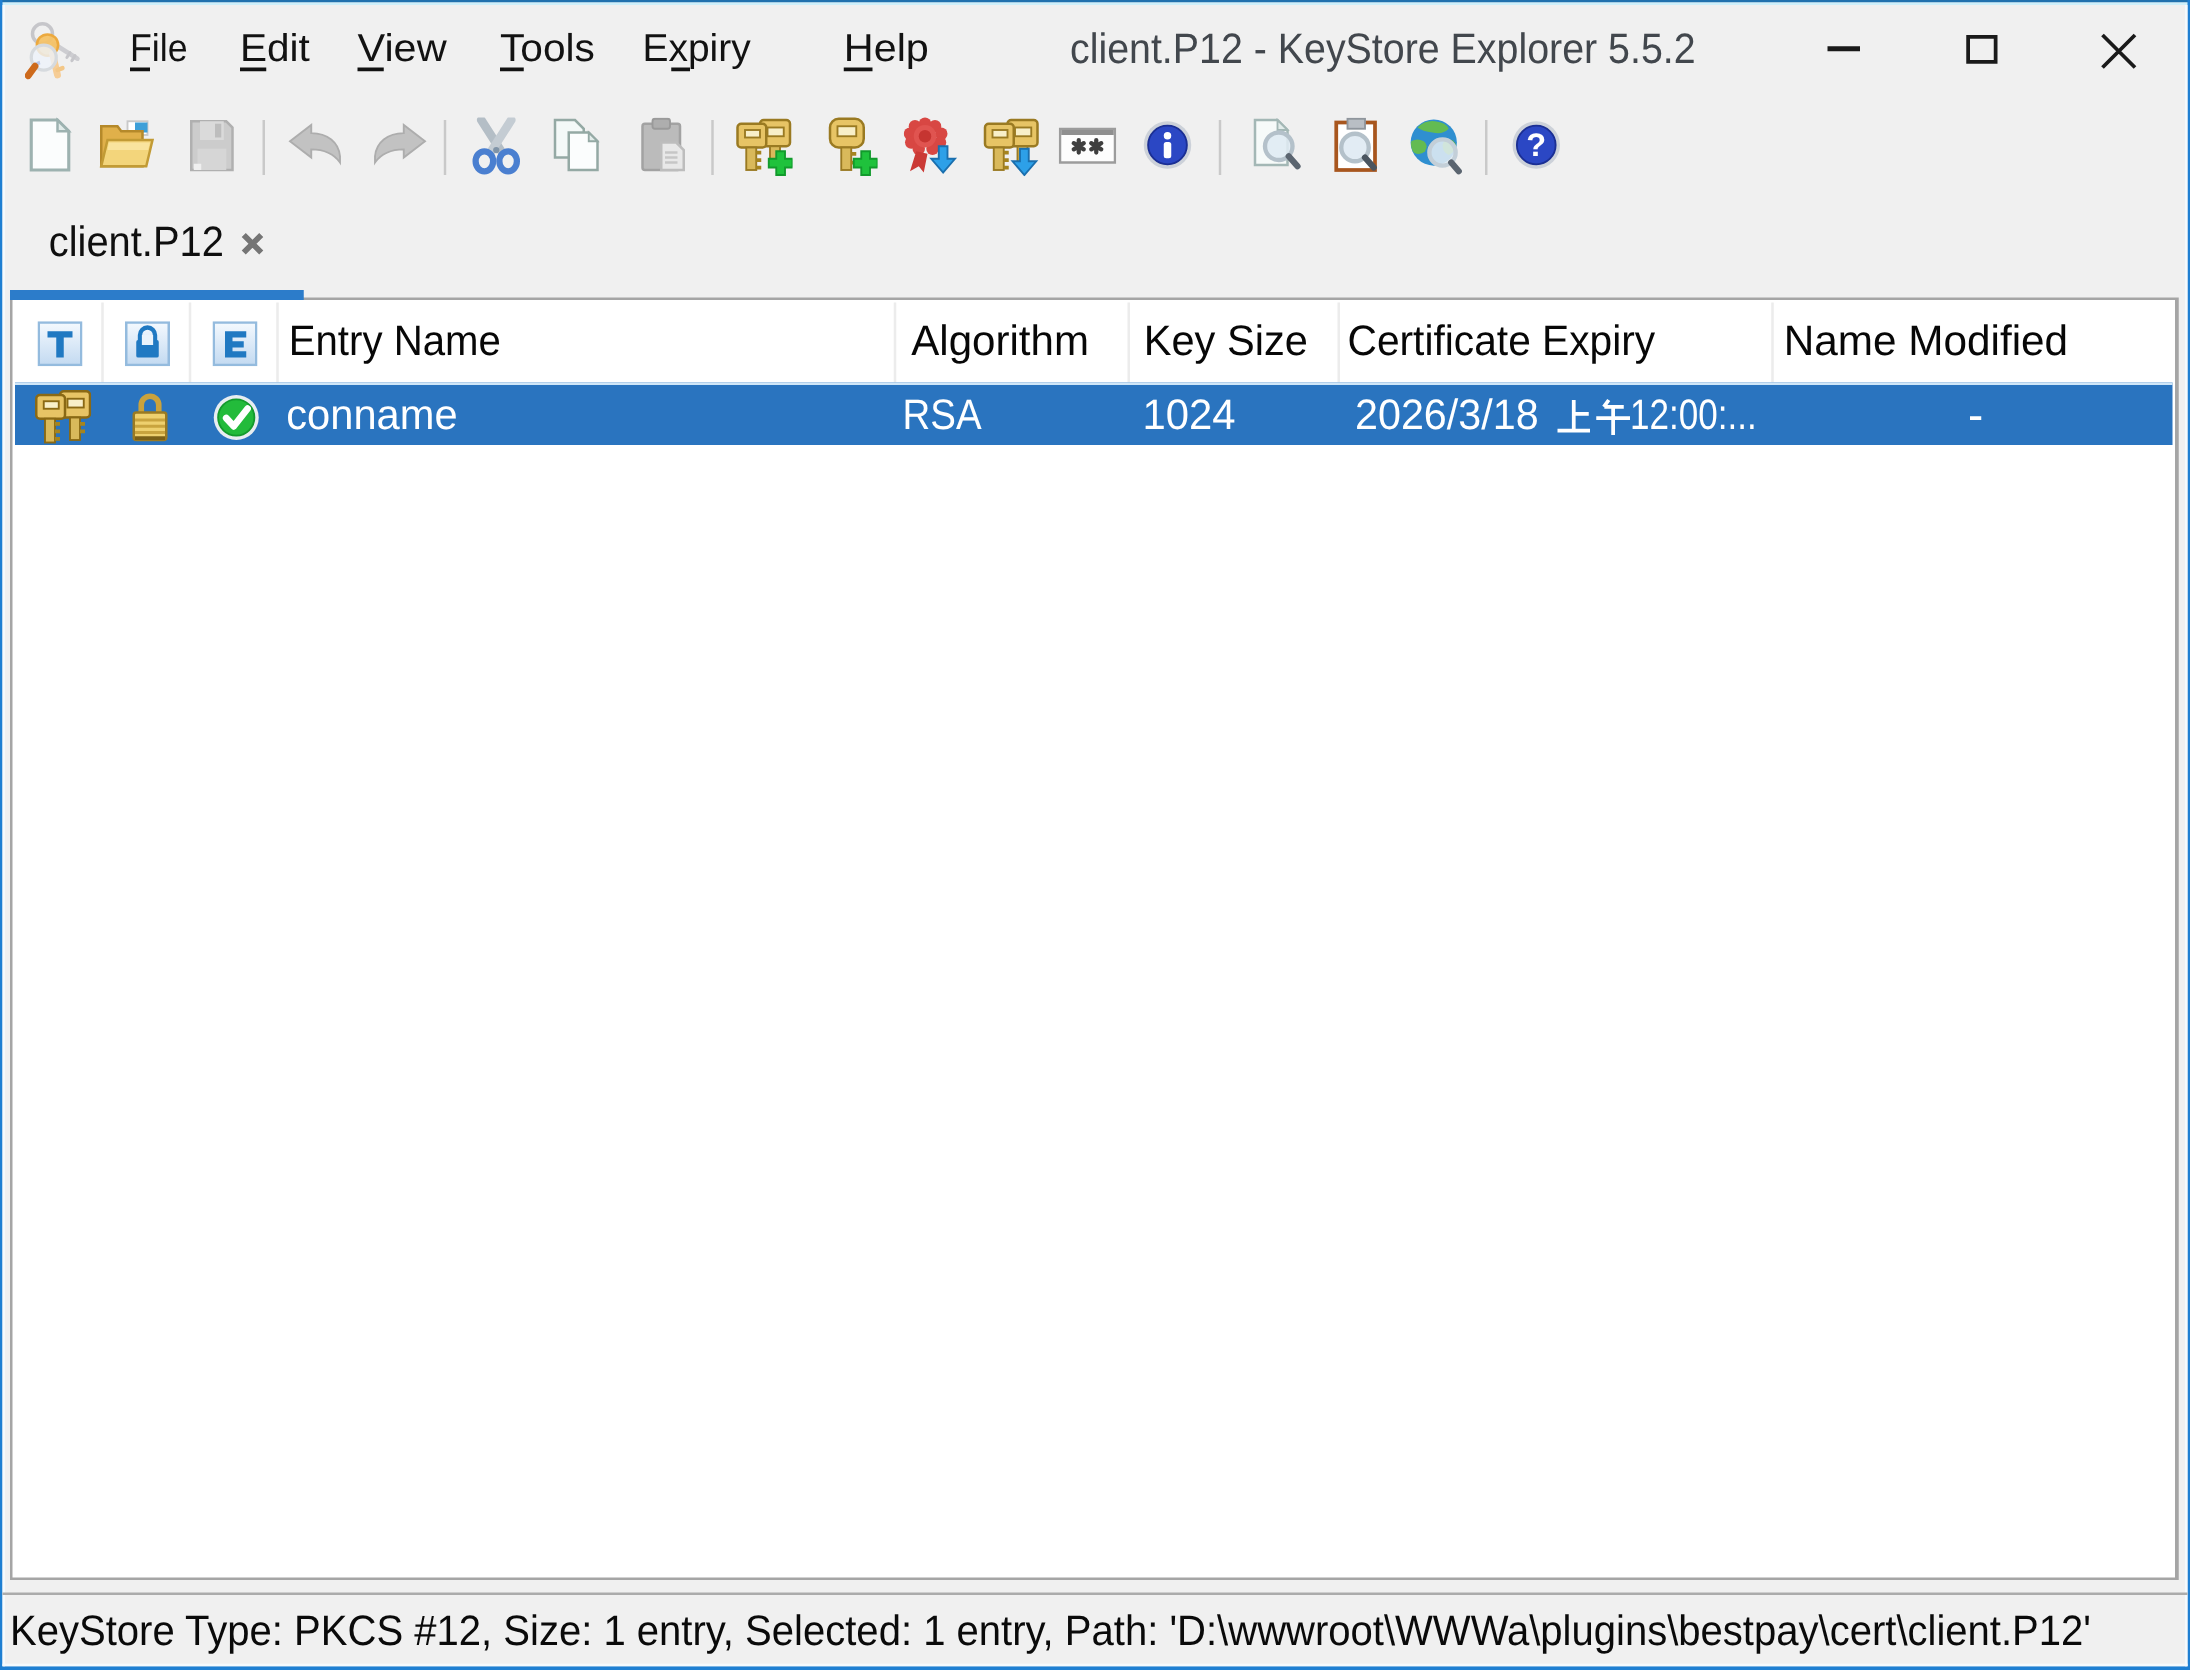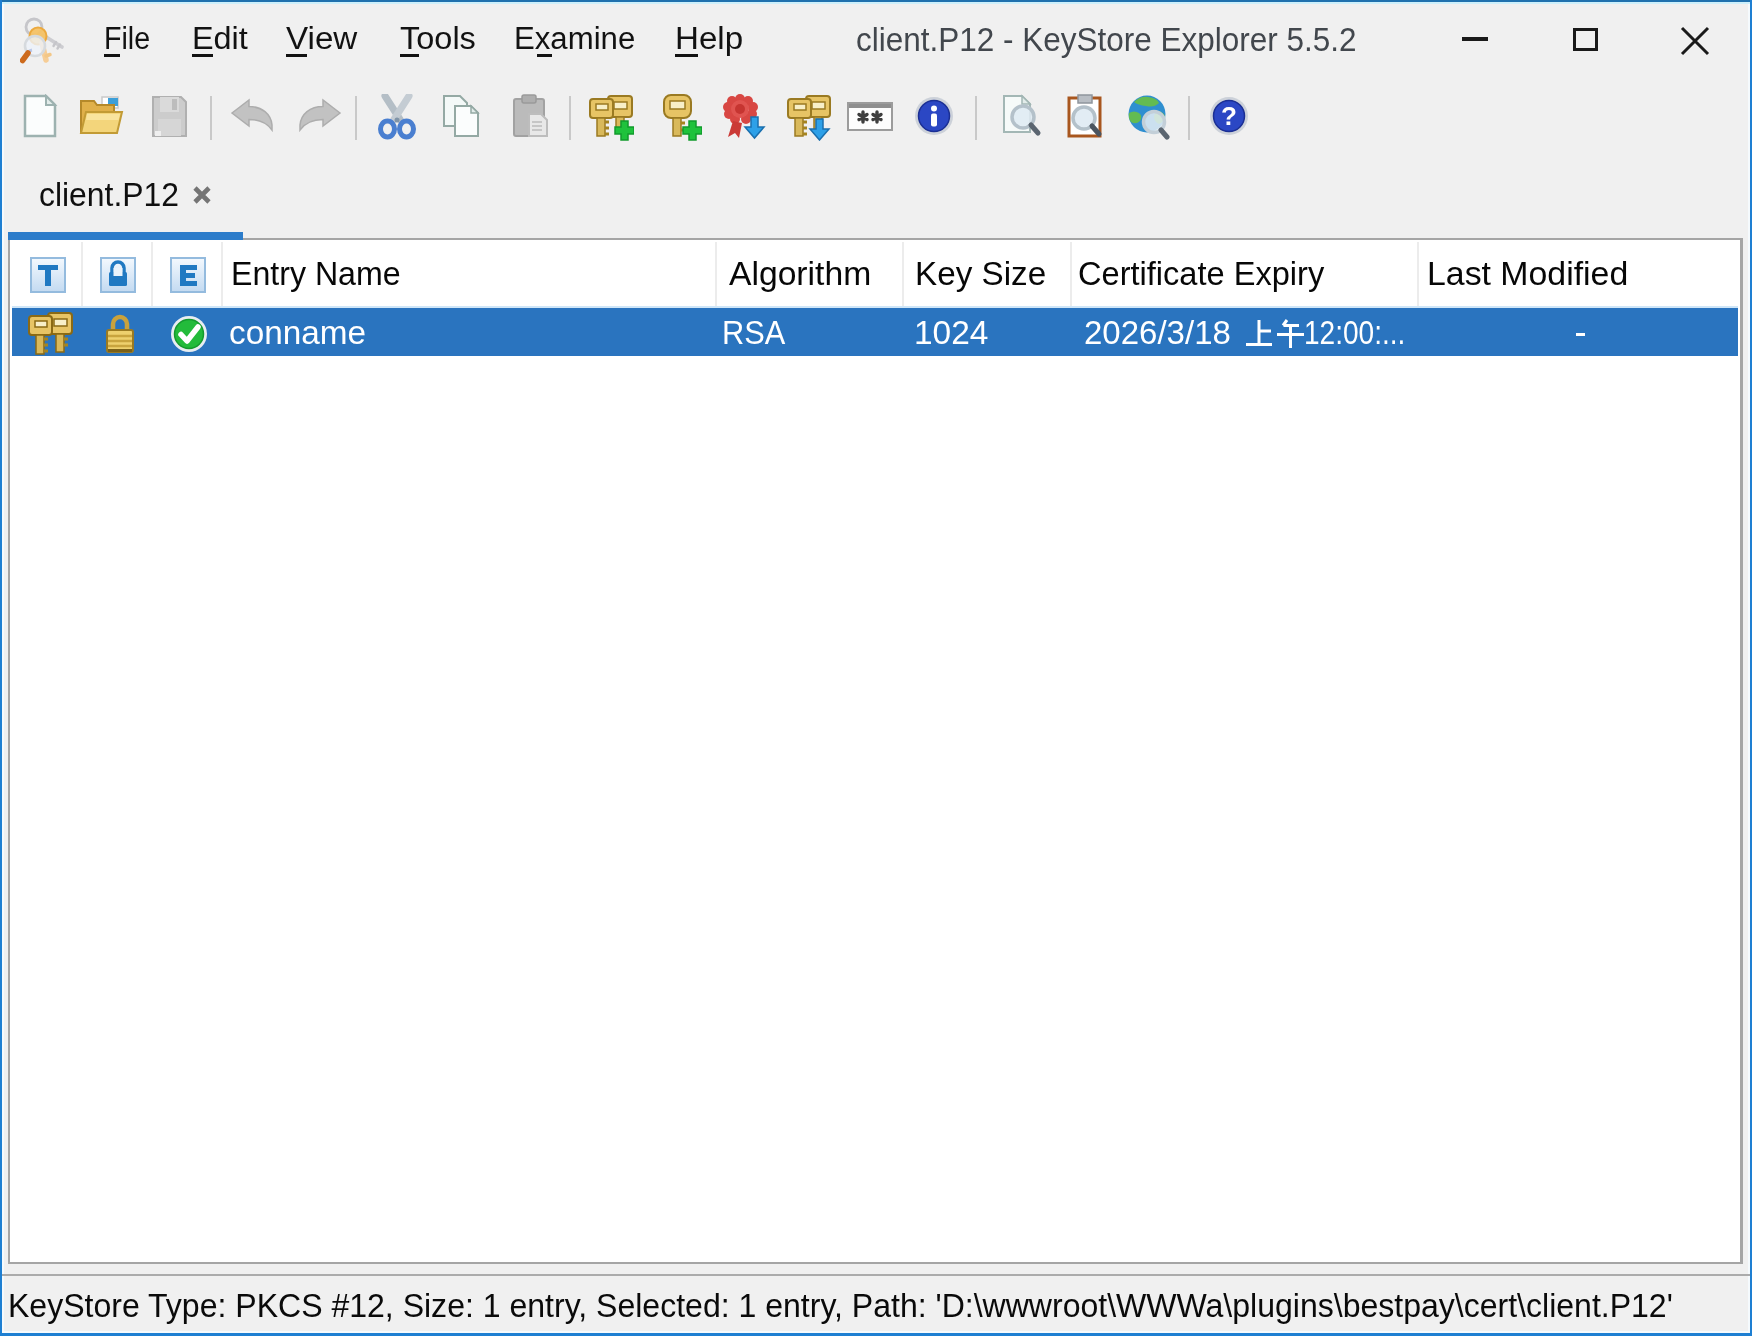--- a/index.html
+++ b/index.html
@@ -49,21 +49,21 @@
     <path d="M26 40 l4 -1.5" stroke="#f3c787" stroke-width="3.5" stroke-linecap="round"></path>
 
     <circle cx="15" cy="30" r="10" fill="#edf2fa" fill-opacity="0.8" stroke="#d6dade" stroke-width="2.6"></circle>
     <path d="M12 34 a 6 6 0 0 0 -4 3" stroke="#b9c8ea" stroke-width="3" fill="none"></path>
     <path d="M8 37 L2.5 44.5" stroke="#cd6a1c" stroke-width="5.5" stroke-linecap="round"></path>
   </svg>
   <span class="t menu" style="left:104px;transform:scaleX(0.923);">File</span>
   <span class="t menu" style="left:192px;transform:scaleX(1.045);">Edit</span>
   <span class="t menu" style="left:286px;transform:scaleX(1.07);">View</span>
   <span class="t menu" style="left:400px;transform:scaleX(1.048);">Tools</span>
-  <span class="t menu" style="left:514px;transform:scaleX(1.005);">Examine</span>
+  <span class="t menu" style="left:514px;transform:scaleX(1.005);">Expiry</span>
   <span class="t menu" style="left:675px;transform:scaleX(1.068);">Help</span>
   <div class="abs mn" style="left:104px;width:16px;"></div>
   <div class="abs mn" style="left:192px;width:21px;"></div>
   <div class="abs mn" style="left:286px;width:21px;"></div>
   <div class="abs mn" style="left:400px;width:19px;"></div>
   <div class="abs mn" style="left:537px;width:15px;"></div>
   <div class="abs mn" style="left:675px;width:23px;"></div>
   <span class="t title" style="transform:scaleX(0.926);">client.P12 - KeyStore Explorer 5.5.2</span>
 
   <div class="abs" style="left:1462px;top:37px;width:26px;height:4px;background:#1a1a1a;"></div>
@@ -262,21 +262,21 @@
   </svg>
   <svg class="abs" style="left:170px;top:257px;" width="36" height="36" viewBox="0 0 36 36">
     <rect x="1" y="1" width="34" height="34" fill="url(#hbg)" stroke="#94bbde" stroke-width="2"></rect>
     <path d="M10 8 H27 V13 H16 V16 H25 V21 H16 V24 H27 V29 H10 Z" fill="#2079c2"></path>
   </svg>
 
   <span class="t hdr" style="left:231px;transform:scaleX(0.945);">Entry Name</span>
   <span class="t hdr" style="left:729px;transform:scaleX(0.99);">Algorithm</span>
   <span class="t hdr" style="left:915px;transform:scaleX(0.978);">Key Size</span>
   <span class="t hdr" style="left:1078px;transform:scaleX(0.958);">Certificate Expiry</span>
-  <span class="t hdr" style="left:1427px;transform:scaleX(0.995);">Last Modified</span>
+  <span class="t hdr" style="left:1427px;transform:scaleX(0.995);">Name Modified</span>
 
   <div class="abs" style="left:12px;top:306px;width:1726px;height:50px;background:#2a74bf;border-top:2px solid #cfe6f8;box-sizing:border-box;"></div>
 
   <svg class="abs" style="left:27px;top:311px;" width="46" height="46" viewBox="0 0 46 46">
     <g stroke="#8a6914" stroke-width="2">
       <rect x="21" y="2" width="24" height="21" rx="3" fill="#e7c465"></rect>
       <rect x="27" y="8" width="13" height="7" fill="#f8efc8" stroke-width="1.5"></rect>
       <rect x="29" y="23" width="8" height="18" fill="#d9b95b" stroke-width="1.5"></rect>
       <path d="M37 28 h4 M37 34 h4" stroke="#a5841f" stroke-width="3"></path>
       <rect x="2" y="5" width="23" height="19" rx="3" fill="#e7c465"></rect>

